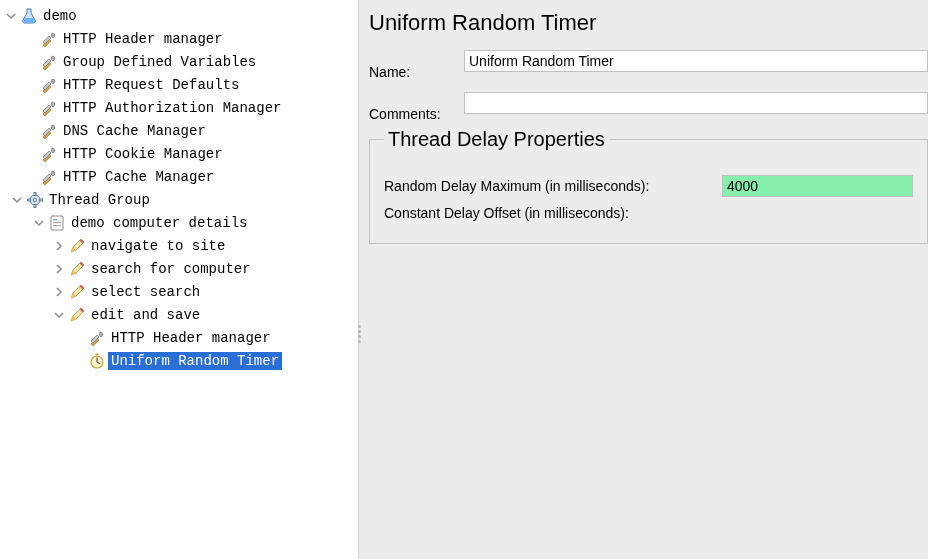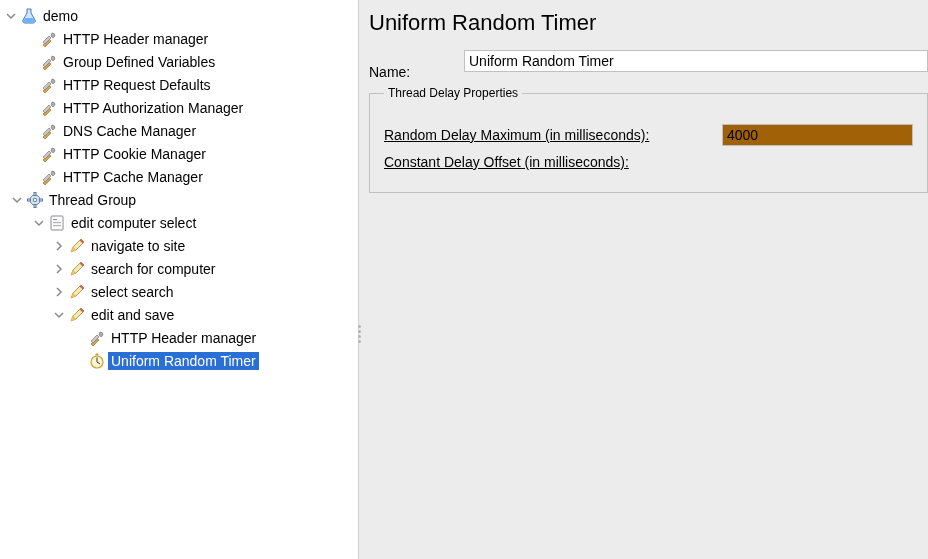--- a/index.html
+++ b/index.html
@@ -45,20 +45,21 @@
     width: 3px; height: 3px; background:#b5b5b5; border-radius:50%;
   }
 
   
   .tree-row {
     display: flex;
     align-items: center;
     height: 23px;
     white-space: nowrap;
     user-select: none;
+    font-family: Liberation Mono, monospace;
   }
   .tree-row .twisty {
     width: 14px;
     display:inline-flex;
     justify-content:center;
     align-items:center;
     color:#8a8a8a;
     font-size:10px;
     cursor: pointer;
   }
@@ -104,33 +105,33 @@
     font-size: 14px;
     font-family: inherit;
   }
   fieldset {
     border: 1px solid #c0c0c0;
     margin: 6px 0 0 0;
     padding: 16px 14px 14px 14px;
   }
   fieldset legend {
     padding: 0 4px;
-    font-size: 12px;
+    font-size: 20px;
   }
   .prop-row {
     display:flex;
     align-items:center;
     margin: 8px 0;
   }
-  .prop-row .plbl { width: 338px; text-decoration: underline; }
+  .prop-row .plbl { width: 338px; }
   .prop-row input[type="text"] {
     flex:1;
     height: 22px;
     border:1px solid #c0c0c0;
-    background:#a16207;
+    background:#86efac;
     padding:0 4px;
     font-size: 14px;
     font-family: inherit;
   }
 
   
   svg { display:block; }
 </style>
 </head>
 <body>
@@ -291,21 +292,21 @@
       <span class="twisty">
         <svg width="10" height="10" viewBox="0 0 10 10">
             <path d="M1 3 L5 7 L9 3" stroke="#8a8a8a" stroke-width="1.5" fill="none"></path>
           </svg>
       </span>
       <span class="icon">
           <svg width="18" height="18" viewBox="0 0 18 18">
             <use href="#ico-file"></use>
           </svg>
         </span>
-      <span class="label">edit computer select</span>
+      <span class="label">demo computer details</span>
     </div>
 
     <div class="tree-row">
       <span class="indent" style="width:48px"></span>
       <span class="twisty">
         <svg width="10" height="10" viewBox="0 0 10 10">
             <path d="M3 1 L7 5 L3 9" stroke="#8a8a8a" stroke-width="1.5" fill="none"></path>
           </svg>
       </span>
       <span class="icon">
@@ -388,20 +389,24 @@
         <span></span>
     </div>
 
     <h1 class="panel-title">Uniform Random Timer</h1>
 
     <div class="form-row">
       <span class="lbl">Name:</span>
       <input type="text" value="Uniform Random Timer" style="">
     </div>
 
+    <div class="form-row">
+      <span class="lbl">Comments:</span>
+      <input type="text" value="" style="">
+    </div>
 
     <fieldset>
       <legend>Thread Delay Properties</legend>
 
       <div class="prop-row">
         <span class="plbl">Random Delay Maximum (in milliseconds):</span>
         <input type="text" value="4000" style="">
       </div>
       <div class="prop-row">
         <span class="plbl">Constant Delay Offset (in milliseconds):</span>

